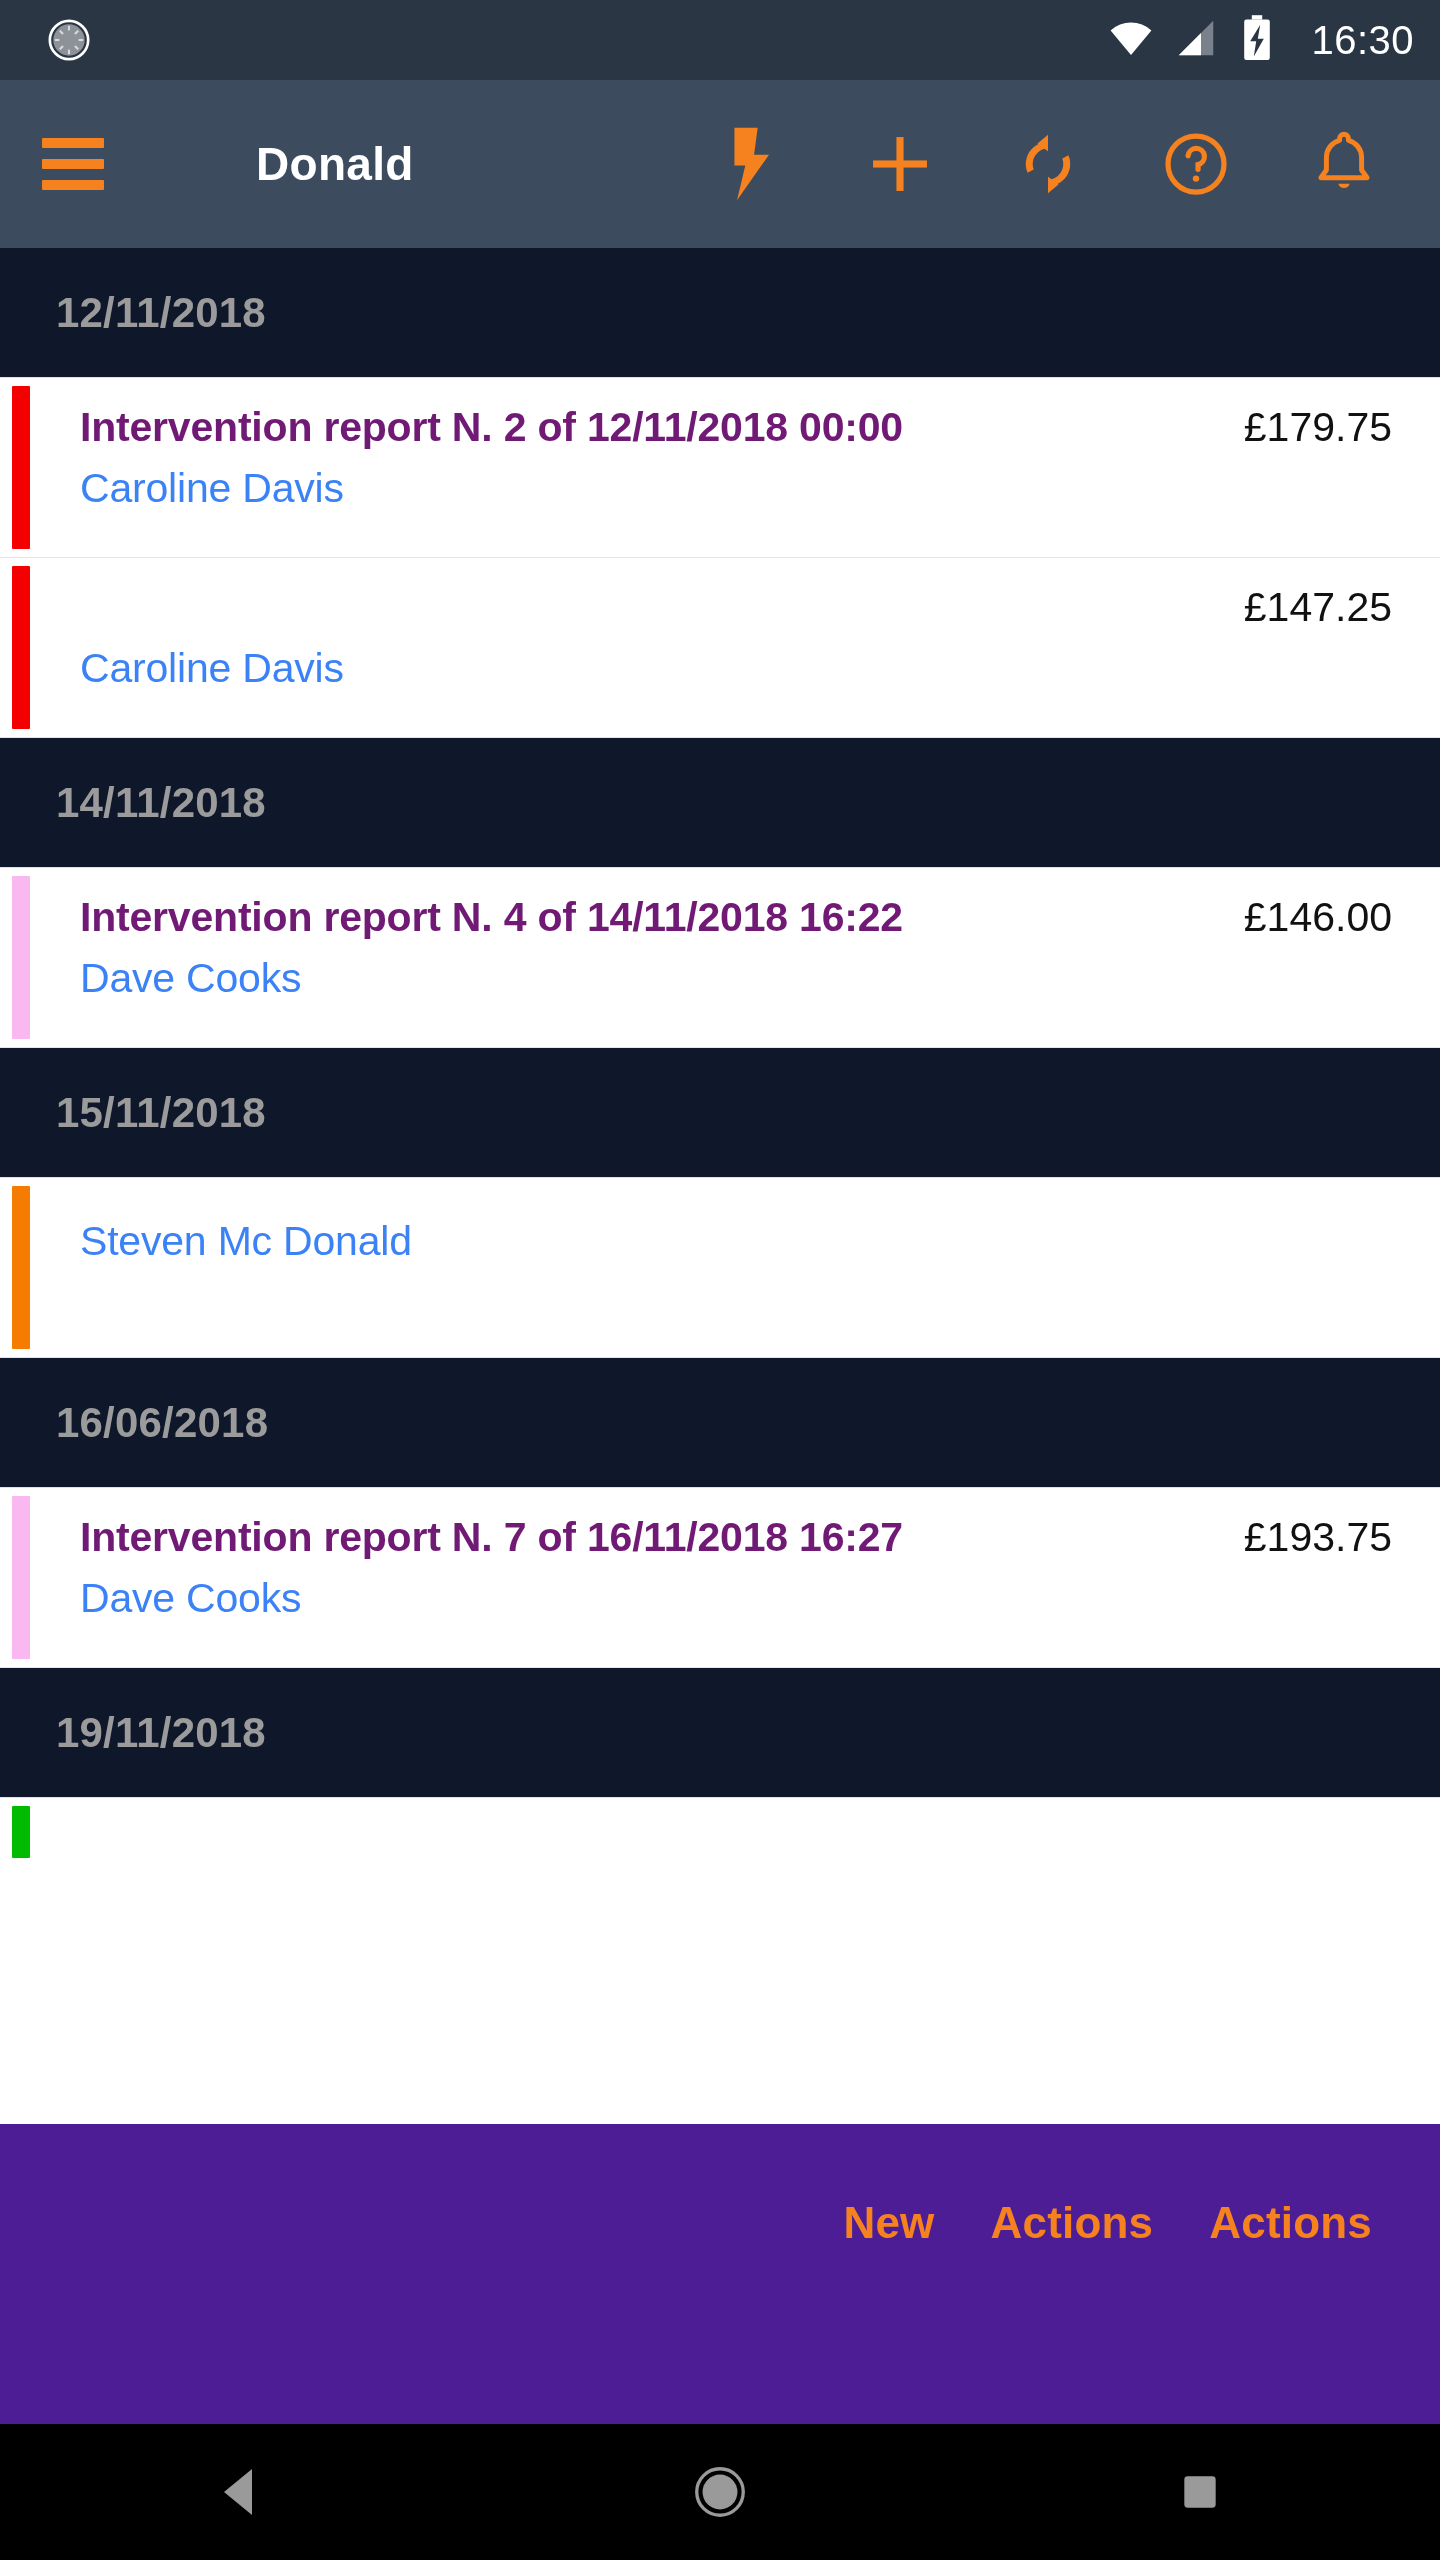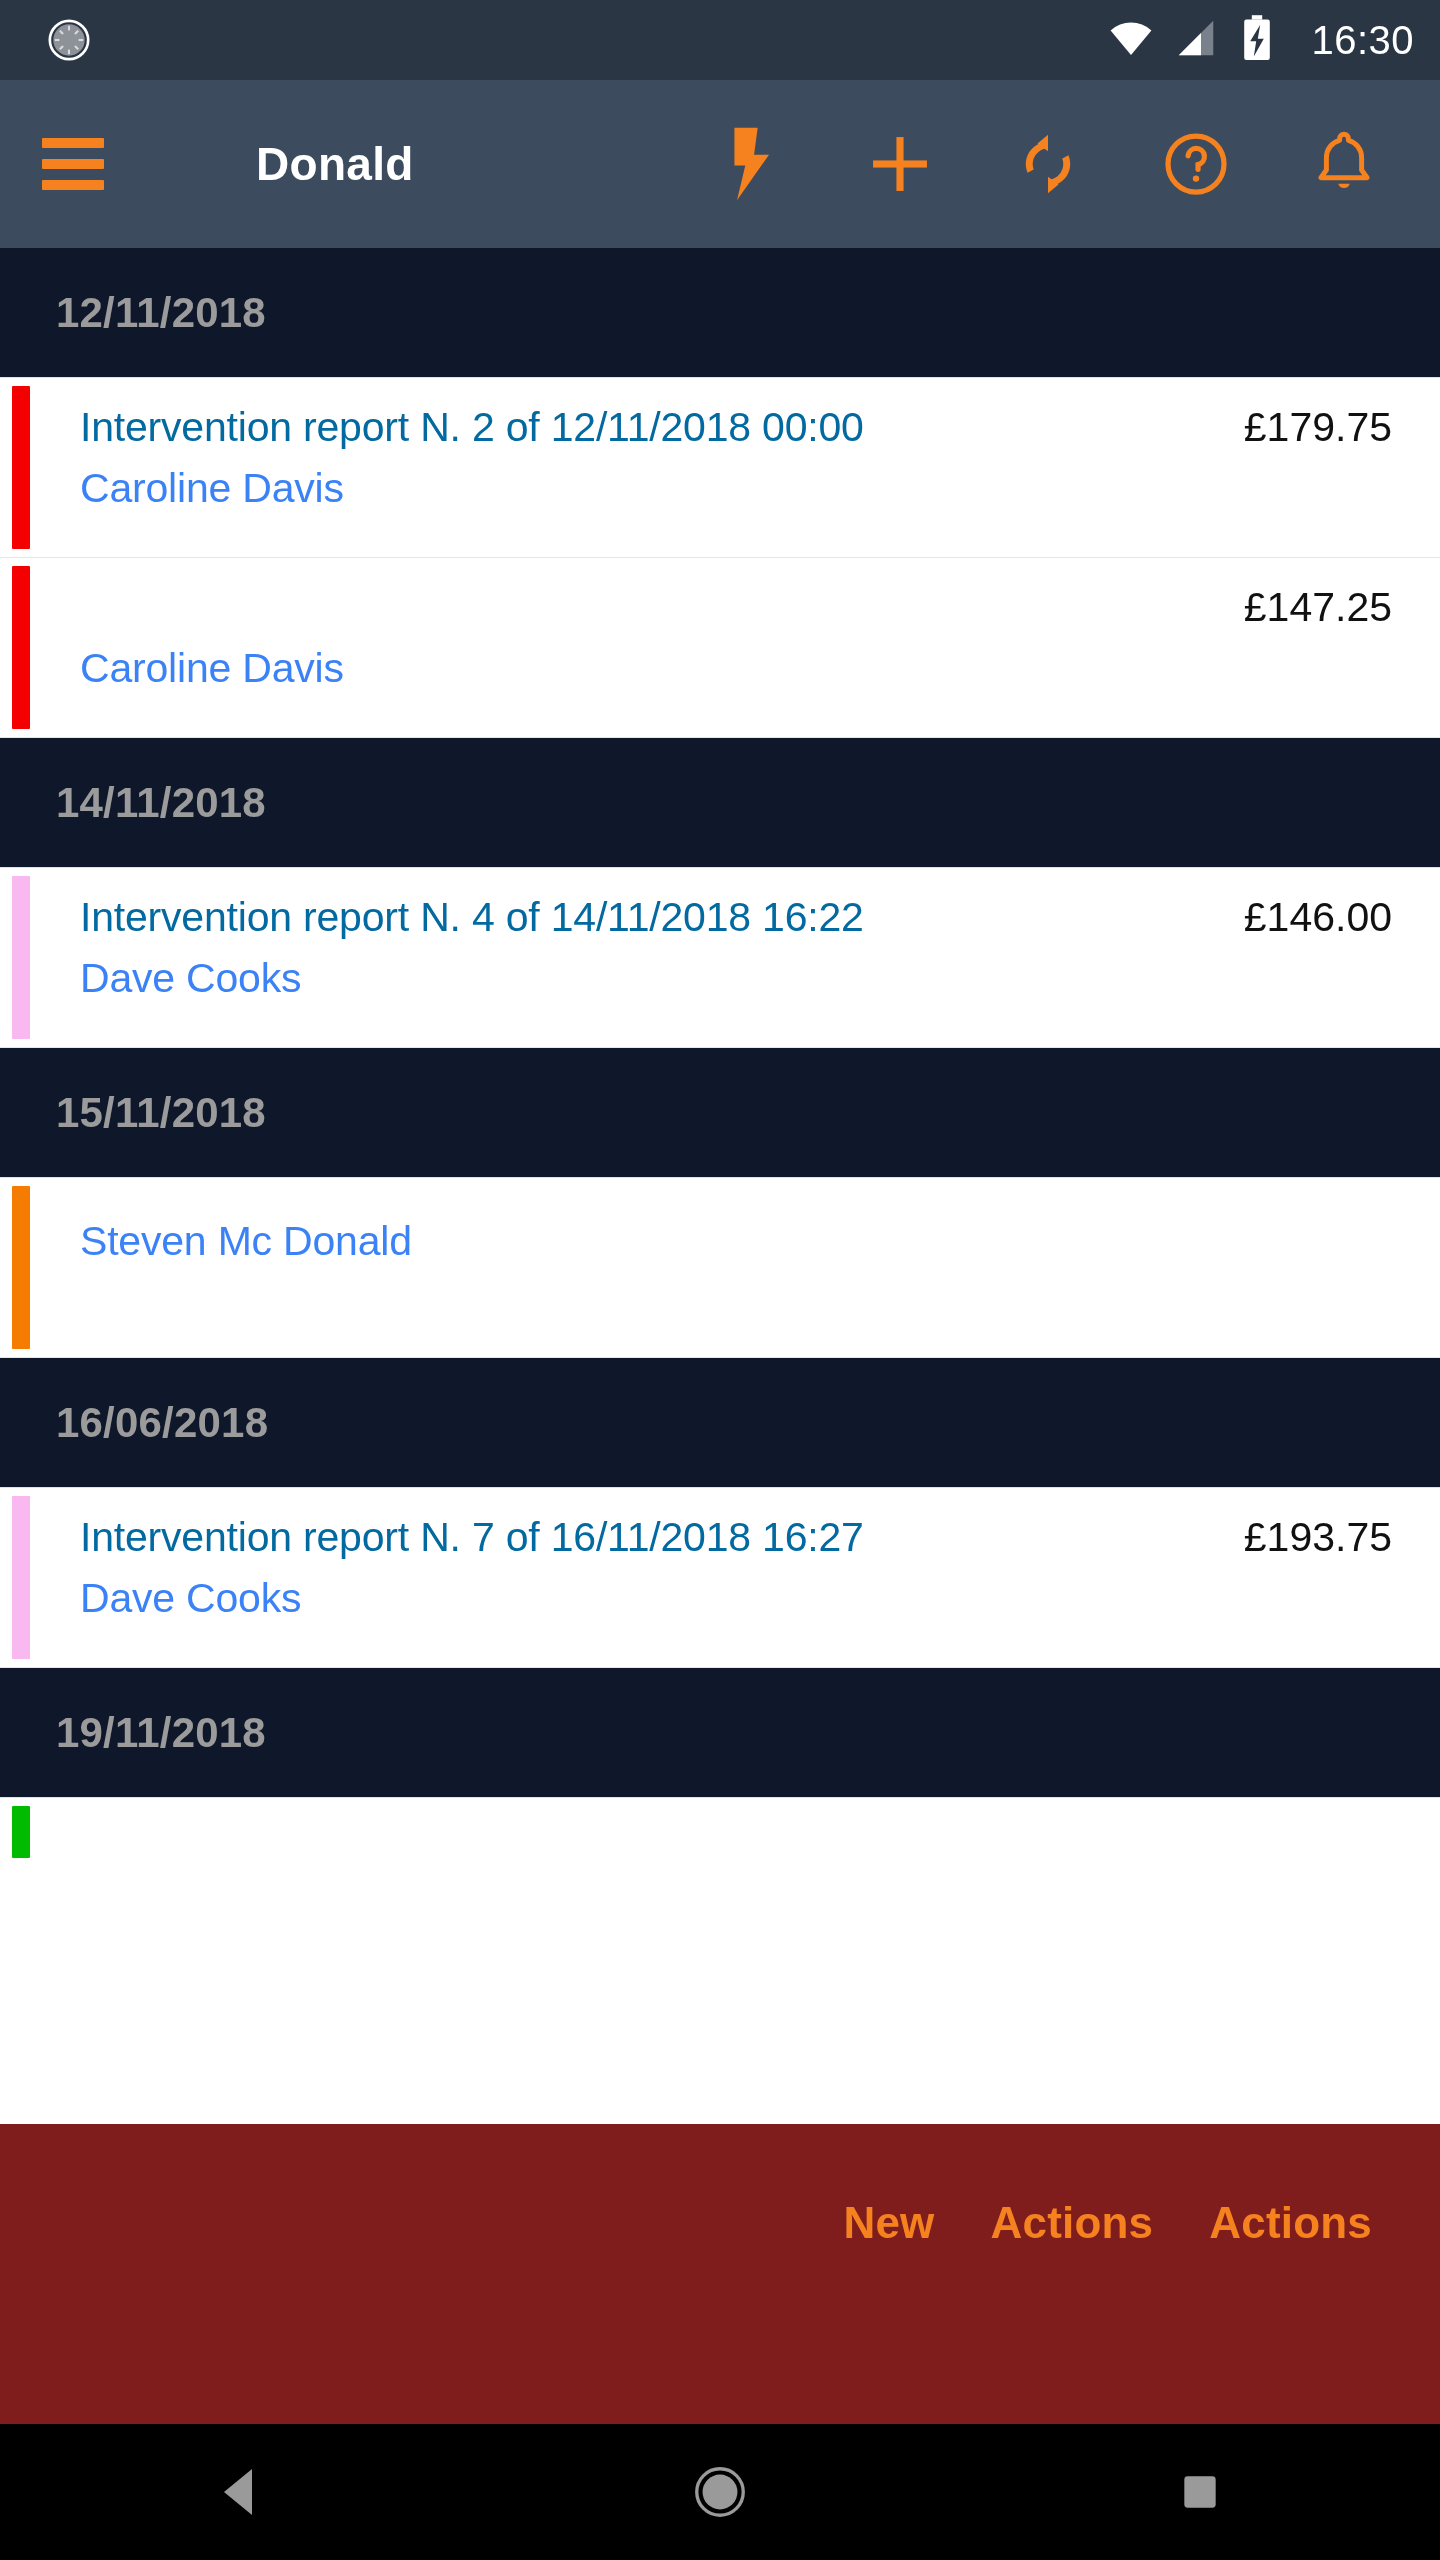--- a/index.html
+++ b/index.html
@@ -54,36 +54,36 @@
     height:180px; background:#ffffff; display:flex; position:relative;
     border-bottom:1px solid #e6e6e6;
   }
   .item-stripe{ width:18px; margin:8px 0 8px 12px; flex:0 0 18px; border-radius:1px; }
   .item-body{
     flex:1 1 auto; display:flex; flex-direction:column; justify-content:flex-start;
     padding:26px 0 0 50px; min-width:0;
   }
   .item-row1{ display:flex; align-items:baseline; width:100%; padding-right:48px; }
   .item-title{
-    font-size:41px; color:#0369a1; font-weight:400; white-space:nowrap;
+    font-size:41px; color:#701a75; font-weight:700; white-space:nowrap;
     letter-spacing:-0.2px;
   }
   .item-amount{
     margin-left:auto; font-size:41px; color:#111111; font-weight:400; white-space:nowrap;
     padding-left:30px;
   }
   .item-sub{ font-size:41px; color:#3b82f6; margin-top:14px; letter-spacing:-0.2px; }
 
   
   .item.partial{ height:60px; overflow:hidden; border-bottom:none; }
   .item.partial .item-stripe{ margin-top:8px; margin-bottom:0; }
 
   
   .footerbar{
-    flex:0 0 300px; height:300px; background:#7f1d1d;
+    flex:0 0 300px; height:300px; background:#4c1d95;
     display:flex; align-items:flex-start; justify-content:flex-end;
     padding:74px 40px 0 0; gap:0;
   }
   .footer-btn{
     color:#f5821f; font-size:44px; font-weight:bold; cursor:pointer;
     padding:0 28px; white-space:nowrap; letter-spacing:0.2px;
   }
 
   
   .navbar{

